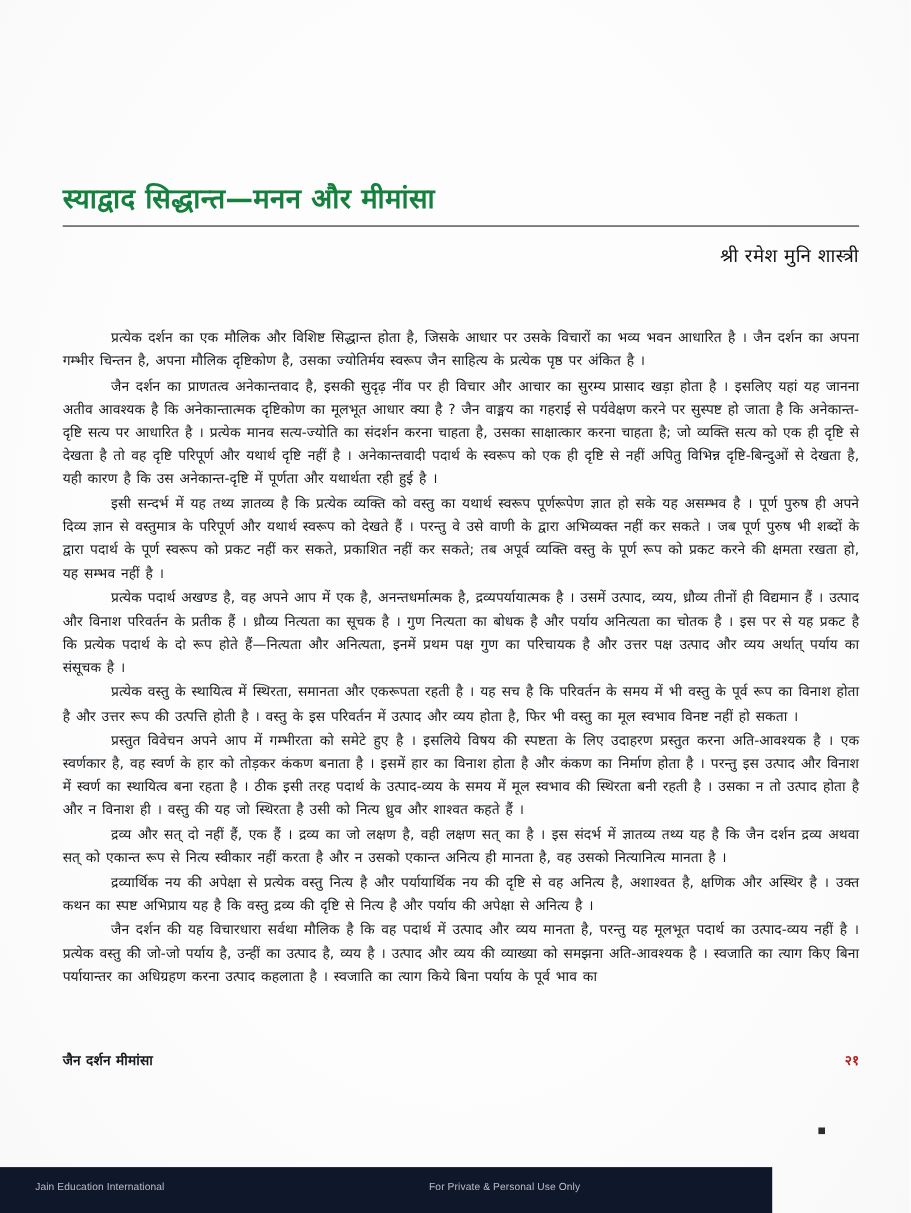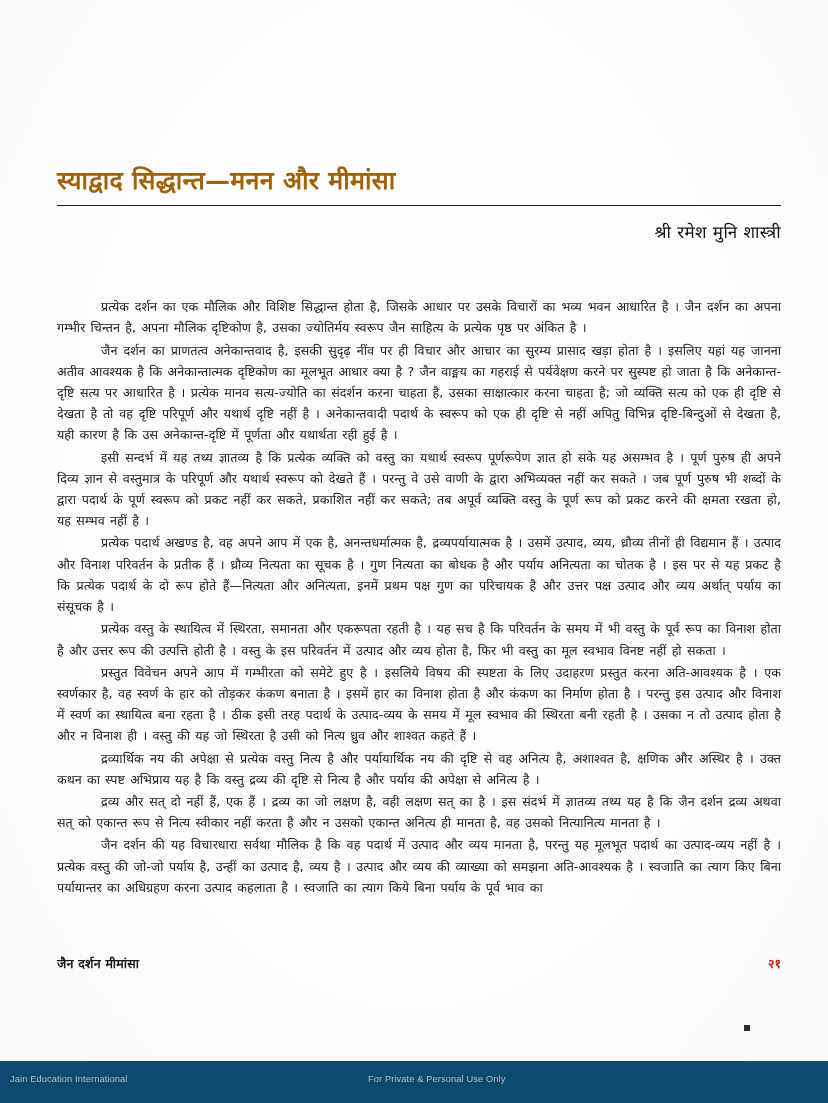--- a/index.html
+++ b/index.html
@@ -34,21 +34,21 @@
     width: 724px;
   }
 
   .article-title {
     margin: 0;
     padding-top: 165px;
     font-size: 25px;
     font-weight: 700;
     letter-spacing: 0.3px;
     line-height: 1.25;
-    color: #a16207;
+    color: #15803d;
     font-family: "DejaVu Sans", "Liberation Sans", sans-serif;
   }
 
   .title-rule {
     margin-top: 9px;
     width: 724px;
     height: 0;
     border-top: 1.6px solid #1b1e21;
   }
 
@@ -106,23 +106,24 @@
     top: 1025px;
     width: 6px;
     height: 6px;
     background: #2a2d30;
   }
 
   .bottom-bar {
     position: absolute;
     left: 0;
     top: 1061px;
-    width: 828px;
+    width: 680px;
     height: 42px;
-    background: #0c4a6e;
+    background: #0f172a;
+    padding-left: 22px;
   }
   .bottom-bar-inner {
     position: relative;
     width: 828px;
     height: 42px;
   }
   .bb-left, .bb-center, .bb-right {
     position: absolute;
     top: 13px;
     font-size: 9.3px;
@@ -146,22 +147,22 @@
     <div class="title-rule"></div>
     <div class="byline">श्री रमेश मुनि शास्त्री</div>
 
     <div class="body-text">
       <p>प्रत्येक दर्शन का एक मौलिक और विशिष्ट सिद्धान्त होता है, जिसके आधार पर उसके विचारों का भव्य भवन आधारित है । जैन दर्शन का अपना गम्भीर चिन्तन है, अपना मौलिक दृष्टिकोण है, उसका ज्योतिर्मय स्वरूप जैन साहित्य के प्रत्येक पृष्ठ पर अंकित है ।</p>
       <p>जैन दर्शन का प्राणतत्व अनेकान्तवाद है, इसकी सुदृढ़ नींव पर ही विचार और आचार का सुरम्य प्रासाद खड़ा होता है । इसलिए यहां यह जानना अतीव आवश्यक है कि अनेकान्तात्मक दृष्टिकोण का मूलभूत आधार क्या है ? जैन वाङ्मय का गहराई से पर्यवेक्षण करने पर सुस्पष्ट हो जाता है कि अनेकान्त-दृष्टि सत्य पर आधारित है । प्रत्येक मानव सत्य-ज्योति का संदर्शन करना चाहता है, उसका साक्षात्कार करना चाहता है; जो व्यक्ति सत्य को एक ही दृष्टि से देखता है तो वह दृष्टि परिपूर्ण और यथार्थ दृष्टि नहीं है । अनेकान्तवादी पदार्थ के स्वरूप को एक ही दृष्टि से नहीं अपितु विभिन्न दृष्टि-बिन्दुओं से देखता है, यही कारण है कि उस अनेकान्त-दृष्टि में पूर्णता और यथार्थता रही हुई है ।</p>
       <p>इसी सन्दर्भ में यह तथ्य ज्ञातव्य है कि प्रत्येक व्यक्ति को वस्तु का यथार्थ स्वरूप पूर्णरूपेण ज्ञात हो सके यह असम्भव है । पूर्ण पुरुष ही अपने दिव्य ज्ञान से वस्तुमात्र के परिपूर्ण और यथार्थ स्वरूप को देखते हैं । परन्तु वे उसे वाणी के द्वारा अभिव्यक्त नहीं कर सकते । जब पूर्ण पुरुष भी शब्दों के द्वारा पदार्थ के पूर्ण स्वरूप को प्रकट नहीं कर सकते, प्रकाशित नहीं कर सकते; तब अपूर्व व्यक्ति वस्तु के पूर्ण रूप को प्रकट करने की क्षमता रखता हो, यह सम्भव नहीं है ।</p>
       <p>प्रत्येक पदार्थ अखण्ड है, वह अपने आप में एक है, अनन्तधर्मात्मक है, द्रव्यपर्यायात्मक है । उसमें उत्पाद, व्यय, ध्रौव्य तीनों ही विद्यमान हैं । उत्पाद और विनाश परिवर्तन के प्रतीक हैं । ध्रौव्य नित्यता का सूचक है । गुण नित्यता का बोधक है और पर्याय अनित्यता का चोतक है । इस पर से यह प्रकट है कि प्रत्येक पदार्थ के दो रूप होते हैं—नित्यता और अनित्यता, इनमें प्रथम पक्ष गुण का परिचायक है और उत्तर पक्ष उत्पाद और व्यय अर्थात् पर्याय का संसूचक है ।</p>
       <p>प्रत्येक वस्तु के स्थायित्व में स्थिरता, समानता और एकरूपता रहती है । यह सच है कि परिवर्तन के समय में भी वस्तु के पूर्व रूप का विनाश होता है और उत्तर रूप की उत्पत्ति होती है । वस्तु के इस परिवर्तन में उत्पाद और व्यय होता है, फिर भी वस्तु का मूल स्वभाव विनष्ट नहीं हो सकता ।</p>
       <p>प्रस्तुत विवेचन अपने आप में गम्भीरता को समेटे हुए है । इसलिये विषय की स्पष्टता के लिए उदाहरण प्रस्तुत करना अति-आवश्यक है । एक स्वर्णकार है, वह स्वर्ण के हार को तोड़कर कंकण बनाता है । इसमें हार का विनाश होता है और कंकण का निर्माण होता है । परन्तु इस उत्पाद और विनाश में स्वर्ण का स्थायित्व बना रहता है । ठीक इसी तरह पदार्थ के उत्पाद-व्यय के समय में मूल स्वभाव की स्थिरता बनी रहती है । उसका न तो उत्पाद होता है और न विनाश ही । वस्तु की यह जो स्थिरता है उसी को नित्य ध्रुव और शाश्वत कहते हैं ।</p>
+      <p>द्रव्य और सत् दो नहीं हैं, एक हैं । द्रव्य का जो लक्षण है, वही लक्षण सत् का है । इस संदर्भ में ज्ञातव्य तथ्य यह है कि जैन दर्शन द्रव्य अथवा सत् को एकान्त रूप से नित्य स्वीकार नहीं करता है और न उसको एकान्त अनित्य ही मानता है, वह उसको नित्यानित्य मानता है ।</p>
       <p>द्रव्यार्थिक नय की अपेक्षा से प्रत्येक वस्तु नित्य है और पर्यायार्थिक नय की दृष्टि से वह अनित्य है, अशाश्वत है, क्षणिक और अस्थिर है । उक्त कथन का स्पष्ट अभिप्राय यह है कि वस्तु द्रव्य की दृष्टि से नित्य है और पर्याय की अपेक्षा से अनित्य है ।</p>
-      <p>द्रव्य और सत् दो नहीं हैं, एक हैं । द्रव्य का जो लक्षण है, वही लक्षण सत् का है । इस संदर्भ में ज्ञातव्य तथ्य यह है कि जैन दर्शन द्रव्य अथवा सत् को एकान्त रूप से नित्य स्वीकार नहीं करता है और न उसको एकान्त अनित्य ही मानता है, वह उसको नित्यानित्य मानता है ।</p>
       <p>जैन दर्शन की यह विचारधारा सर्वथा मौलिक है कि वह पदार्थ में उत्पाद और व्यय मानता है, परन्तु यह मूलभूत पदार्थ का उत्पाद-व्यय नहीं है । प्रत्येक वस्तु की जो-जो पर्याय है, उन्हीं का उत्पाद है, व्यय है । उत्पाद और व्यय की व्याख्या को समझना अति-आवश्यक है । स्वजाति का त्याग किए बिना पर्यायान्तर का अधिग्रहण करना उत्पाद कहलाता है । स्वजाति का त्याग किये बिना पर्याय के पूर्व भाव का</p>
     </div>
   </div>
 
   <div class="footer-row">
     <div class="footer-running-head">जैन दर्शन मीमांसा</div>
     <div class="footer-page-number">२१</div>
   </div>
 
   <div class="stray-mark"></div>

